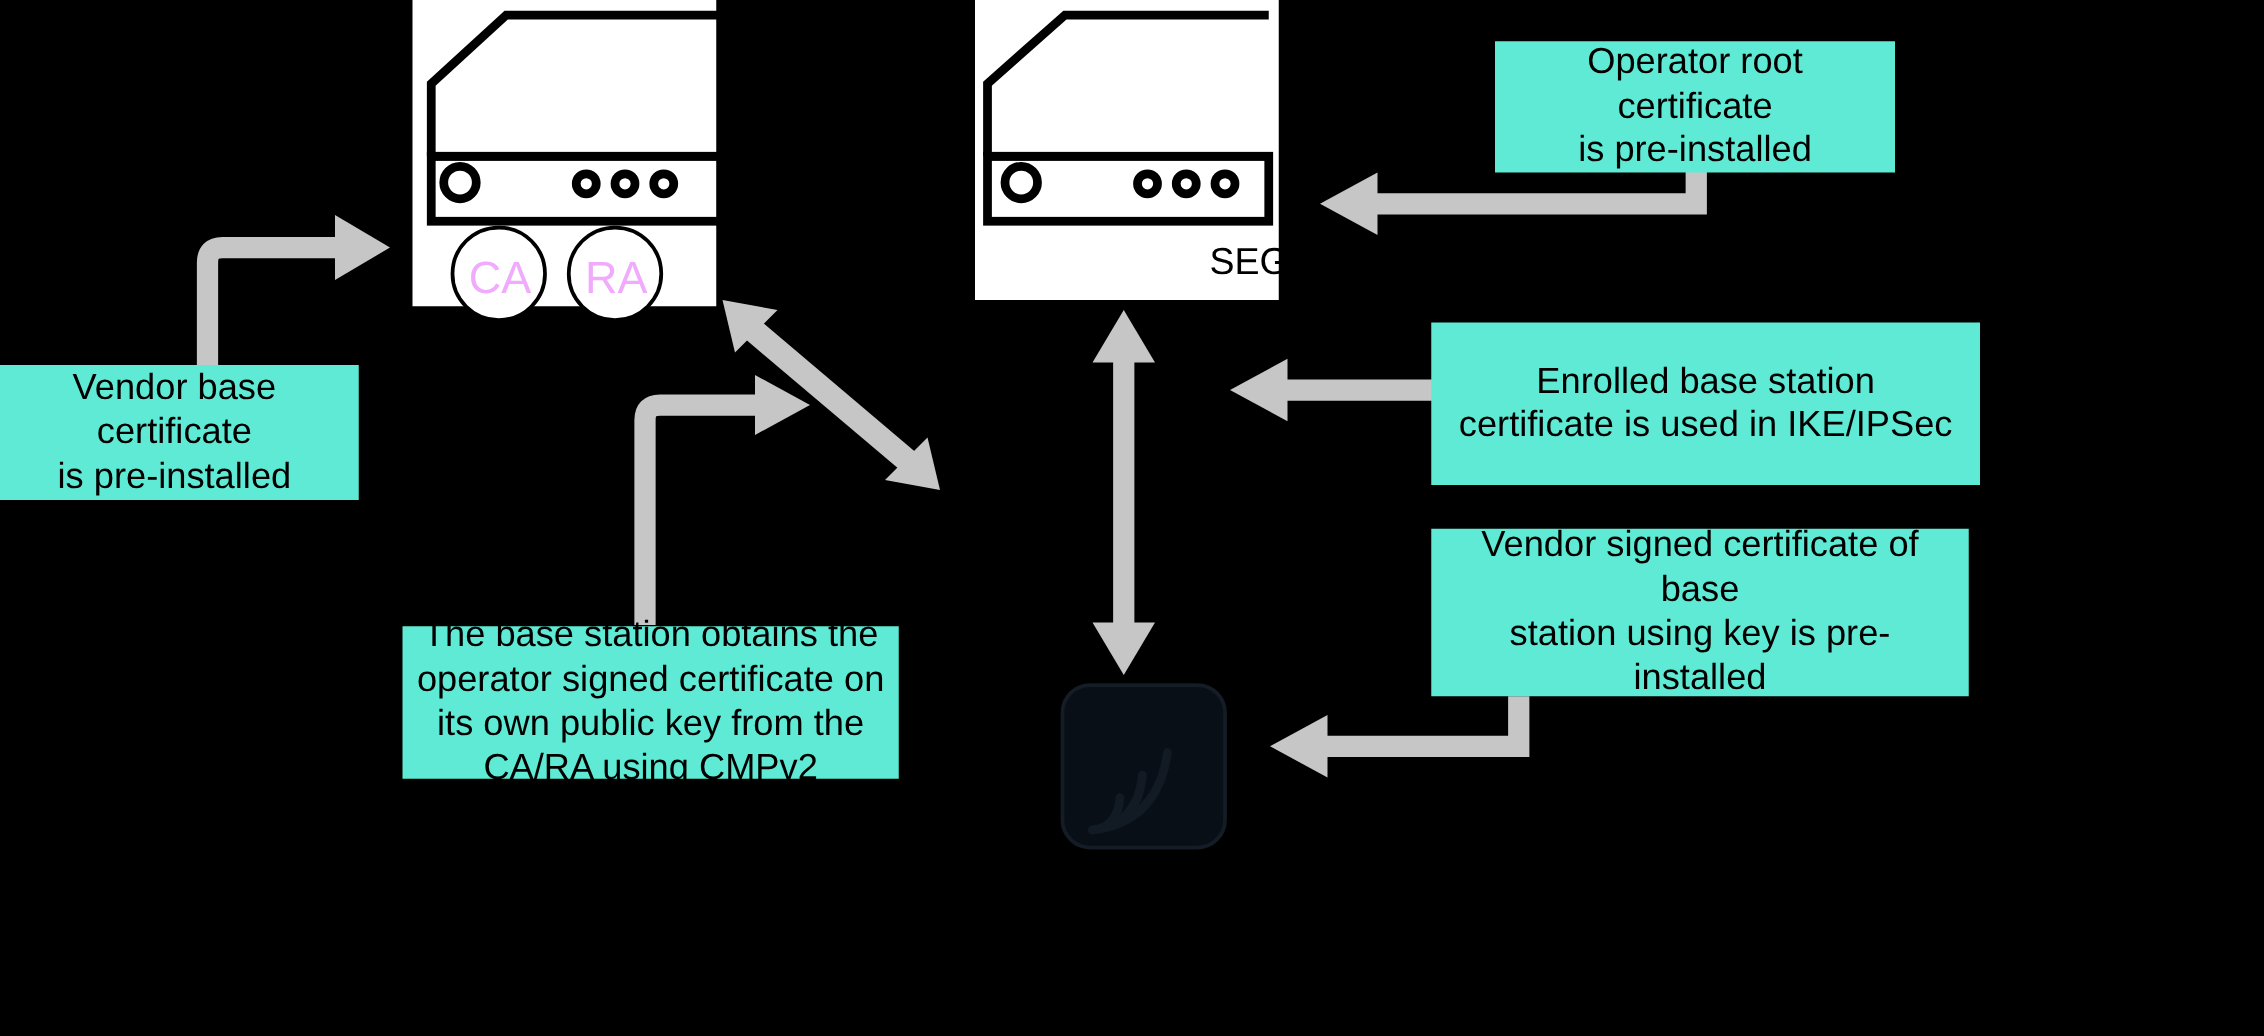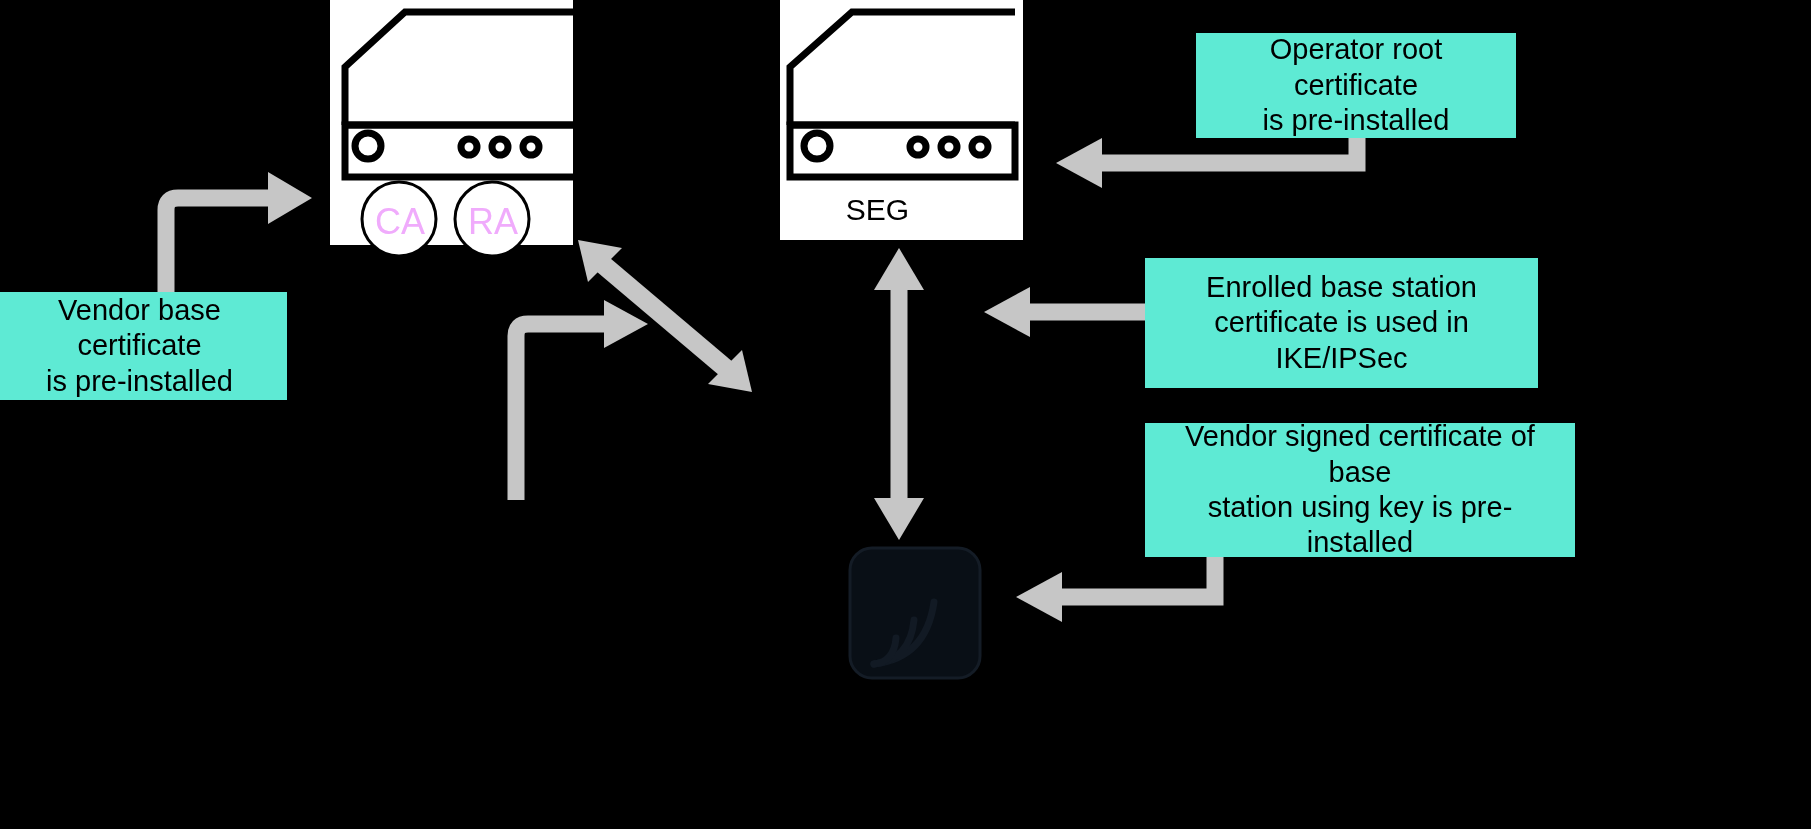--- a/index.html
+++ b/index.html
@@ -103,36 +103,42 @@
 
     <g>
       <path d="M516,500 L516,336 q0,-12 12,-12 L606,324" fill="none" stroke="#c6c6c6" stroke-width="17"></path>
       <path d="M604,300 L648,324 L604,348 z" fill="#c6c6c6"></path>
     </g>
   </svg>
 
   <div class="cirlabel" style="left:369px;top:201px;width:62px;">CA</div>
   <div class="cirlabel" style="left:462px;top:201px;width:62px;">RA</div>
 
-  <div class="devlabel" style="left:756px;top:193px;width:243px;">SEG</div>
+  <div class="devlabel" style="left:788px;top:193px;width:243px;text-align:right;">SEG</div>
 
   <div class="txtbox" style="left:-8px;top:292px;width:295px;height:108px;">
     <span>Vendor base certificate
 is pre-installed</span>
   </div>
 
   <div class="txtbox" style="left:1196px;top:33px;width:320px;height:105px;">
     <span>Operator root certificate
 is pre-installed</span>
   </div>
 
-  <div class="txtbox" style="left:1145px;top:258px;width:393px;height:130px;">
+  <div class="txtbox" style="left:1145px;top:258px;width:439px;height:130px;">
     <span>Enrolled base station
 certificate is used in IKE/IPSec</span>
   </div>
 
   <div class="txtbox" style="left:1145px;top:423px;width:430px;height:134px;">
     <span>Vendor signed certificate of base
 station using key is pre-installed</span>
   </div>
 
+  <div class="txtbox" style="left:322px;top:501px;width:397px;height:122px;">
+    <span>The base station obtains the
+operator signed certificate on
+its own public key from the
+CA/RA using CMPv2</span>
+  </div>
 
 </div>
 
 </body></html>

